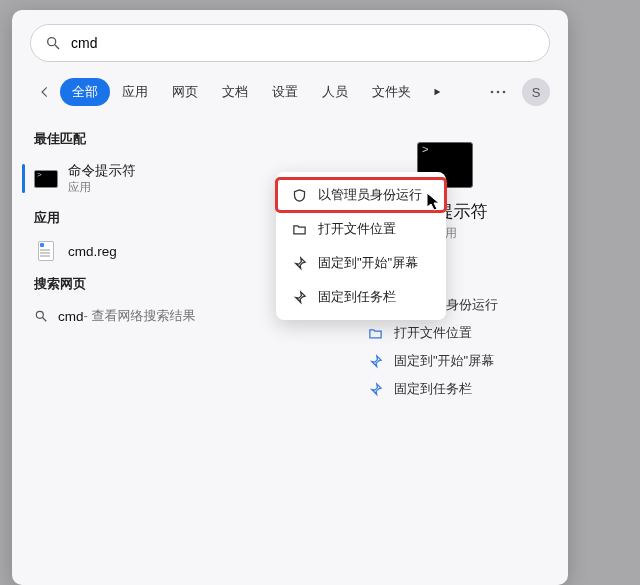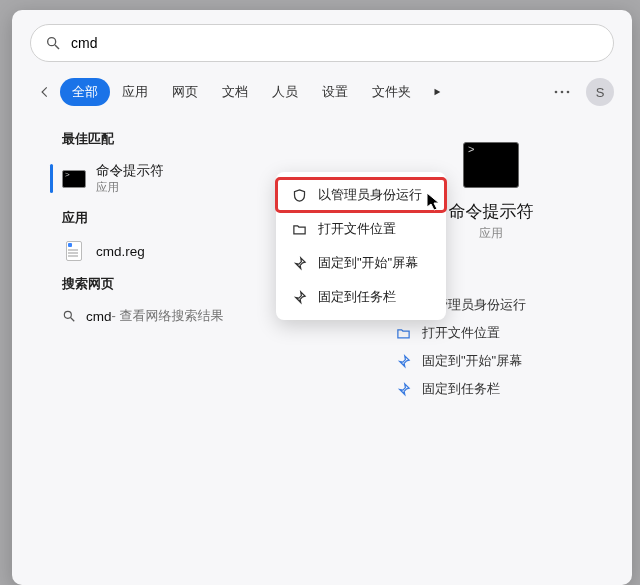--- a/index.html
+++ b/index.html
@@ -1,28 +1,28 @@
 <!DOCTYPE html>
 <html><head>
 <meta charset="utf-8">
 <style>
   * { box-sizing: border-box; margin: 0; padding: 0; font-family: "Segoe UI", "Microsoft YaHei", sans-serif; }
   body { width: 640px; height: 585px; background: #a8a8aa; overflow: hidden; }
-  .window { position: absolute; top: 10px; left: 12px; width: 620px; height: 575px; background: #f7f7f9; border-radius: 10px; box-shadow: 0 4px 20px rgba(0,0,0,.2); overflow: hidden; }
+  .window { position: absolute; top: 10px; left: 12px; width: 556px; height: 575px; background: #f7f7f9; border-radius: 10px; box-shadow: 0 4px 20px rgba(0,0,0,.2); overflow: hidden; }
   .search-bar { position: absolute; top: 14px; left: 18px; right: 18px; height: 38px; background: #fff; border: 1px solid #d0d0d0; border-radius: 20px; display: flex; align-items: center; padding: 0 14px; }
   .search-icon { width: 16px; height: 16px; margin-right: 10px; }
   .search-input { border: none; outline: none; font-size: 14px; flex: 1; background: transparent; }
   .toolbar { position: absolute; top: 64px; left: 18px; right: 18px; height: 36px; display: flex; align-items: center; }
   .back-btn { width: 30px; height: 30px; border-radius: 15px; display: flex; align-items: center; justify-content: center; color: #555; }
   .tab { padding: 5px 12px; border-radius: 14px; font-size: 13px; color: #333; cursor: pointer; }
   .tab.active { background: #1a73e8; color: #fff; }
   .more-right { margin-left: auto; display: flex; align-items: center; gap: 10px; }
   .icon-btn { width: 28px; height: 28px; border-radius: 14px; display: flex; align-items: center; justify-content: center; color: #444; font-size: 14px; }
   .avatar { width: 28px; height: 28px; border-radius: 14px; background: #d8d8de; color: #555; font-size: 13px; display: flex; align-items: center; justify-content: center; }
-  .content { position: absolute; top: 108px; left: 0; right: 0; bottom: 0; display: flex; padding-left: 28px; }
+  .content { position: absolute; top: 108px; left: 0; right: 0; bottom: 0; display: flex; }
   .left { width: 310px; padding: 6px 0 0 0; }
   .sec-title { font-size: 13px; font-weight: 600; color: #222; padding: 6px 22px; }
   .item { display: flex; align-items: center; padding: 8px 14px 8px 22px; position: relative; cursor: pointer; }
   .item.active::before { content:""; position:absolute; left:10px; top:10px; bottom:10px; width:3px; background:#1a73e8; border-radius:2px; }
   .item-icon { width: 24px; height: 20px; margin-right: 10px; display: flex; align-items: center; justify-content: center; }
   .cmd-thumb { width:24px; height:18px; background:#000; border:1px solid #888; border-radius:2px; position:relative; }
   .cmd-thumb::after { content:">"; position:absolute; left:2px; top:-1px; color:#ccc; font-size:8px; }
   .item-title { font-size: 13.5px; color: #111; }
   .item-sub { font-size: 11.5px; color: #777; }
   .item-texts { display:flex; flex-direction:column; }
@@ -61,22 +61,22 @@
   <div class="toolbar">
     <div class="back-btn">
       <svg width="14" height="14" viewBox="0 0 24 24" fill="none" stroke="#555" stroke-width="2">
           <polyline points="15 4 7 12 15 20"></polyline>
         </svg>
     </div>
     <div class="tab active">全部</div>
     <div class="tab">应用</div>
     <div class="tab">网页</div>
     <div class="tab">文档</div>
+    <div class="tab">设置</div>
     <div class="tab">人员</div>
-    <div class="tab">设置</div>
     <div class="tab">文件夹</div>
     <div class="icon-btn">
       <svg width="10" height="10" viewBox="0 0 24 24" fill="#333">
           <polygon points="6 4 20 12 6 20"></polygon>
         </svg>
     </div>
     <div class="more-right">
       <div class="icon-btn">
         <svg width="16" height="4" viewBox="0 0 24 6" fill="#555">
             <circle cx="3" cy="3" r="2"></circle>

